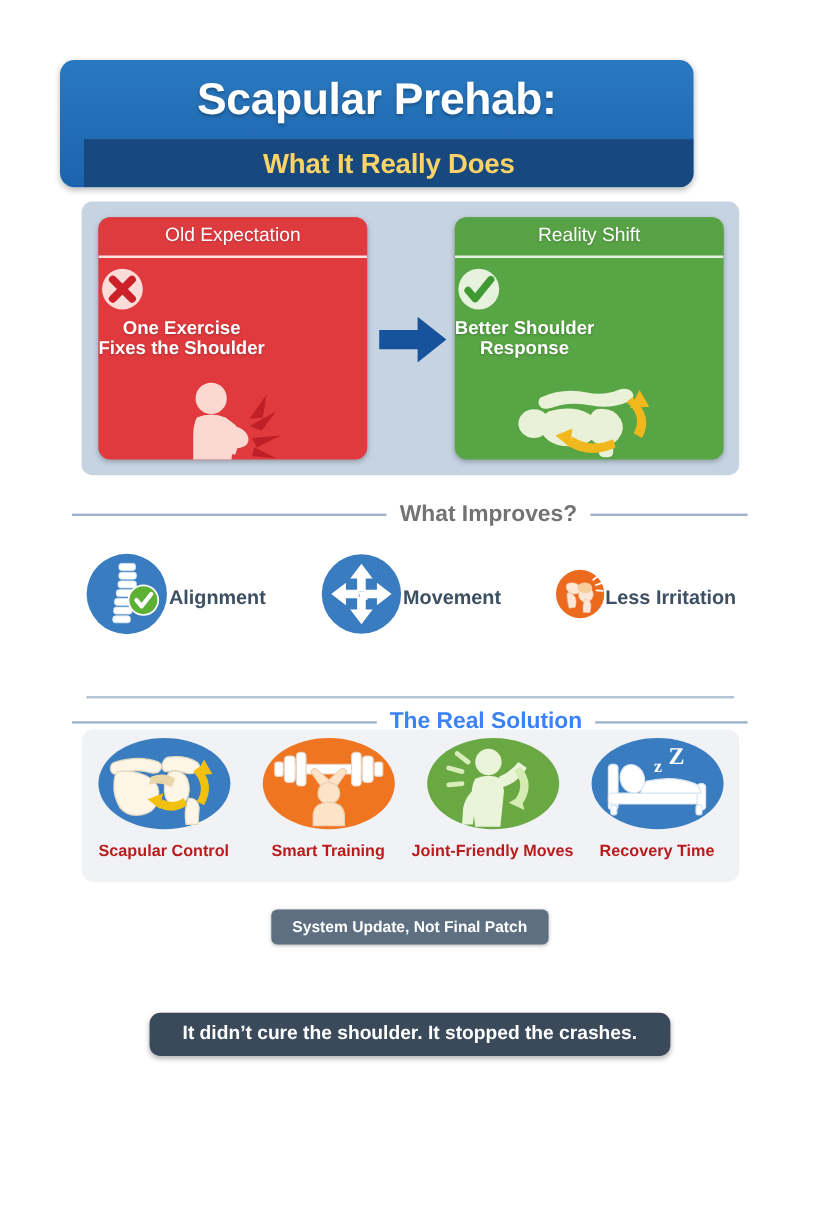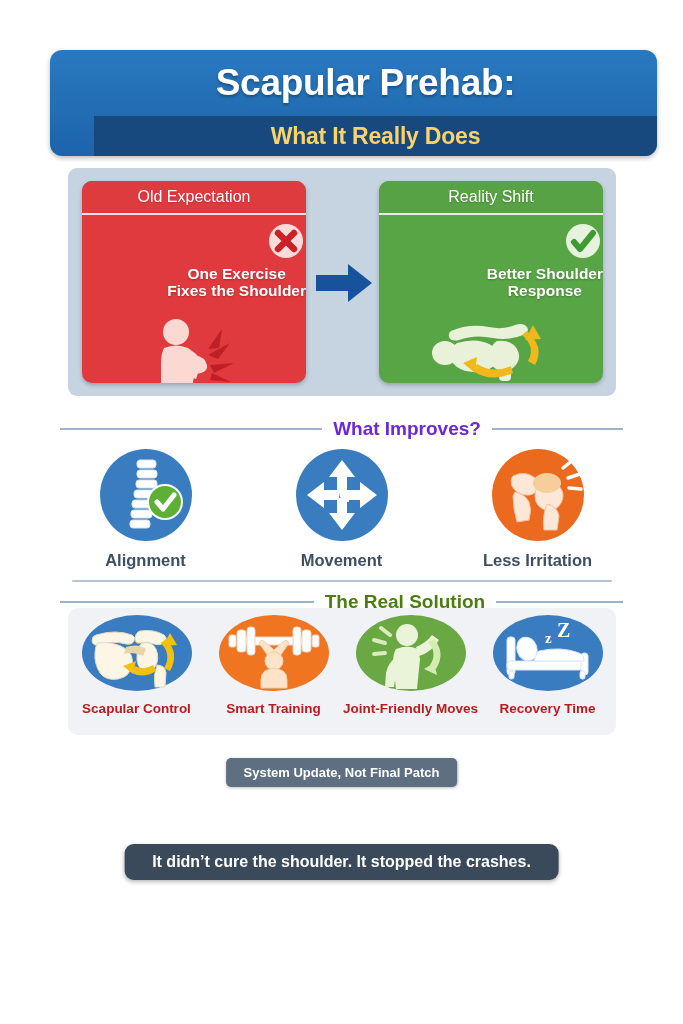--- a/index.html
+++ b/index.html
@@ -19,27 +19,26 @@
     height: 1024px;
     position: relative;
     background: #ffffff;
   }
 
   
   .header {
     position: absolute;
     left: 50px;
     top: 50px;
-    width: 583px;
+    width: 528px;
     height: 106px;
     border-radius: 12px;
     overflow: hidden;
     box-shadow: 0 2px 5px rgba(0,0,0,0.28);
     background: linear-gradient(#2a79c0, #1c64ab);
-    padding-left: 24px;
   }
   .header-top {
     height: 66px;
     display: flex;
     align-items: center;
     justify-content: center;
   }
   .header-title {
     color: #ffffff;
     font-size: 37px;
@@ -98,21 +97,21 @@
     color: #ffffff;
     font-size: 16px;
     font-weight: normal;
     text-shadow: 0 1px 2px rgba(0,0,0,0.2);
   }
   .panel-body {
     position: relative;
     height: 170px;
     display: flex;
     flex-direction: column;
-    align-items: flex-end;
+    align-items: flex-start;
     padding-top: 6px;
     box-sizing: border-box;
   }
   .badge-icon { width: 40px; height: 40px; }
   .panel-text {
     color: #ffffff;
     font-size: 15.5px;
     font-weight: bold;
     text-align: center;
     line-height: 1.12;
@@ -145,24 +144,24 @@
   .sec-rule {
     height: 2px;
     background: #9fb3c8;
     flex: 1;
   }
   .sec-rule.long { flex: 2.0; }
   .sec-title {
     padding: 0 11px;
     font-size: 19px;
     font-weight: bold;
-    color: #6d28d9;
-    white-space: nowrap;
-  }
-  .sec-title.slate { color: #4d7c0f; }
+    color: #737373;
+    white-space: nowrap;
+  }
+  .sec-title.slate { color: #3b82f6; }
 
   .top-rule {
     position: absolute;
     left: 72px;
     top: 580px;
     width: 540px;
     height: 2px;
     background: #b4c4d4;
     border-radius: 2px;
   }
@@ -173,21 +172,20 @@
     left: 60px;
     top: 446px;
     width: 563px;
     display: flex;
     justify-content: center;
     gap: 44px;
   }
   .improve-item {
     width: 152px;
     display: flex;
-    flex-direction: column;
     align-items: center;
   }
   .improve-circle { width: 98px; height: 98px; }
   .improve-label {
     margin-top: 7px;
     font-size: 16.5px;
     font-weight: bold;
     color: #3d4f63;
     white-space: nowrap;
   }

